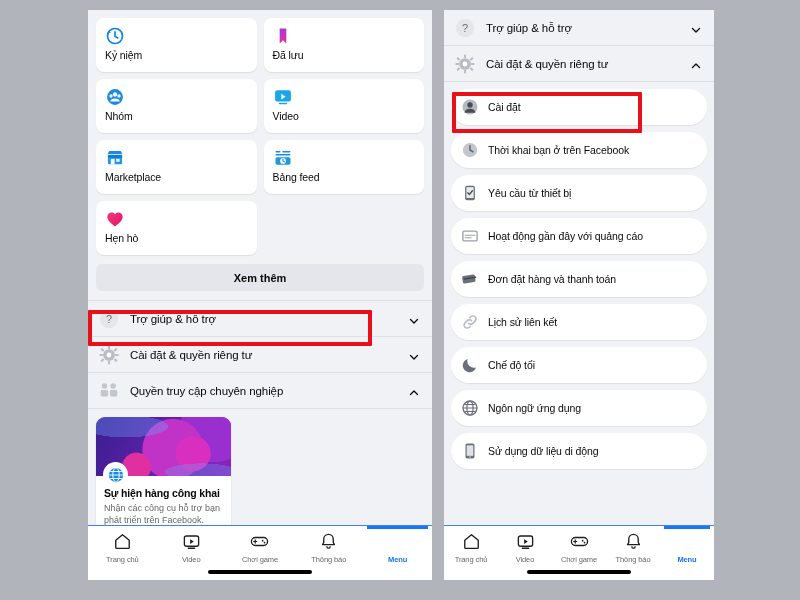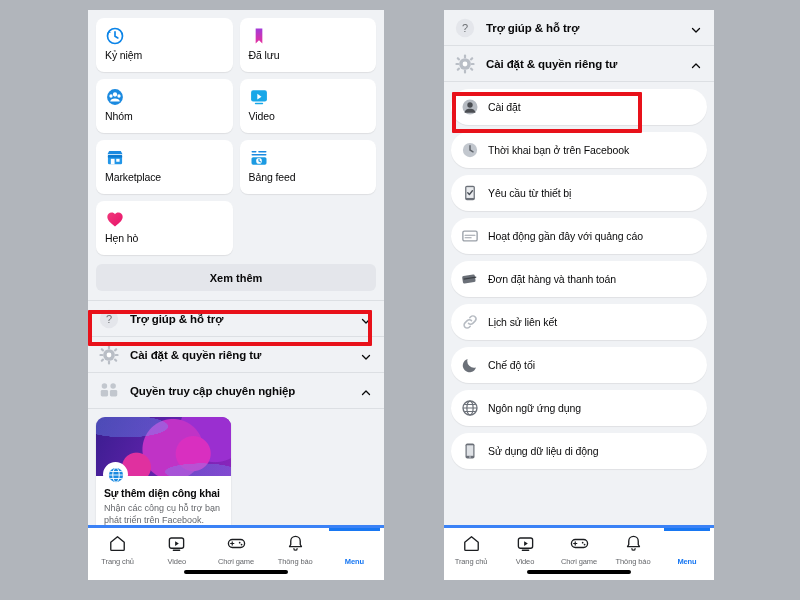--- a/index.html
+++ b/index.html
@@ -10,21 +10,21 @@
     overflow: hidden;
   }
   .stage { position: relative; width: 800px; height: 600px; }
 
   
   .phone {
     position: absolute;
     background: #f0f2f5;
     overflow: hidden;
   }
-  #phone-left  { left: 88px;  top: 10px; width: 296px; height: 570px; }
+  #phone-left  { left: 88px;  top: 10px; width: 344px; height: 570px; }
   #phone-right { left: 444px; top: 10px; width: 270px; height: 570px; }
 
   .screen {
     position: absolute;
     left: 0; right: 0; top: 0;
     bottom: 55px;
     overflow: hidden;
   }
 
   
@@ -73,21 +73,21 @@
     display: flex;
     align-items: center;
     padding: 0 12px 0 10px;
     border-bottom: 1px solid #dcdfe3;
     position: relative;
   }
   .acc-row .ic { width: 22px; height: 22px; flex: 0 0 22px; }
   .acc-row .lb {
     flex: 1;
     font-size: 11.5px;
-    font-weight: bold;
+    font-weight: normal;
     color: #080809;
     margin-left: 10px;
     letter-spacing: -0.1px;
   }
   .chev { width: 12px; height: 12px; flex: 0 0 12px; }
 
   
   .promo-area { padding: 8px 8px 0 8px; }
   .promo {
     width: 135px;
@@ -157,21 +157,21 @@
     letter-spacing: -0.1px;
     white-space: nowrap;
   }
 
   
   .tabbar {
     position: absolute;
     left: 0; right: 0; bottom: 0;
     height: 55px;
     background: #ffffff;
-    border-top: 3px solid #3b82f6;
+    border-top: 1px solid #3b82f6;
     display: flex;
     align-items: flex-start;
     padding-top: 6px;
   }
   .tab {
     flex: 1;
     display: flex;
     flex-direction: column;
     align-items: center;
     position: relative;
@@ -393,21 +393,21 @@
         <div class="promo">
           <div class="hero"></div>
           <div class="badge">
             <svg width="18" height="18" viewBox="0 0 24 24">
                 <circle cx="12" cy="12" r="9.5" fill="#1b8ae0"></circle>
                 <ellipse cx="12" cy="12" rx="4.3" ry="9.5" fill="none" stroke="#fff" stroke-width="1.3"></ellipse>
                 <path d="M2.6 12h18.8M4.2 7.3h15.6M4.2 16.7h15.6" stroke="#fff" stroke-width="1.2"></path>
               </svg>
           </div>
           <div class="body">
-            <div class="ptitle">Sự thêm diện công khai</div>
+            <div class="ptitle">Sự hiện hàng công khai</div>
             <div class="pdesc">Nhận các công cụ hỗ trợ bạn phát triển trên Facebook.</div>
           </div>
         </div>
       </div>
 
     </div>
 
     <div class="tabbar">
       <div class="tab">
         <span class="ic">

